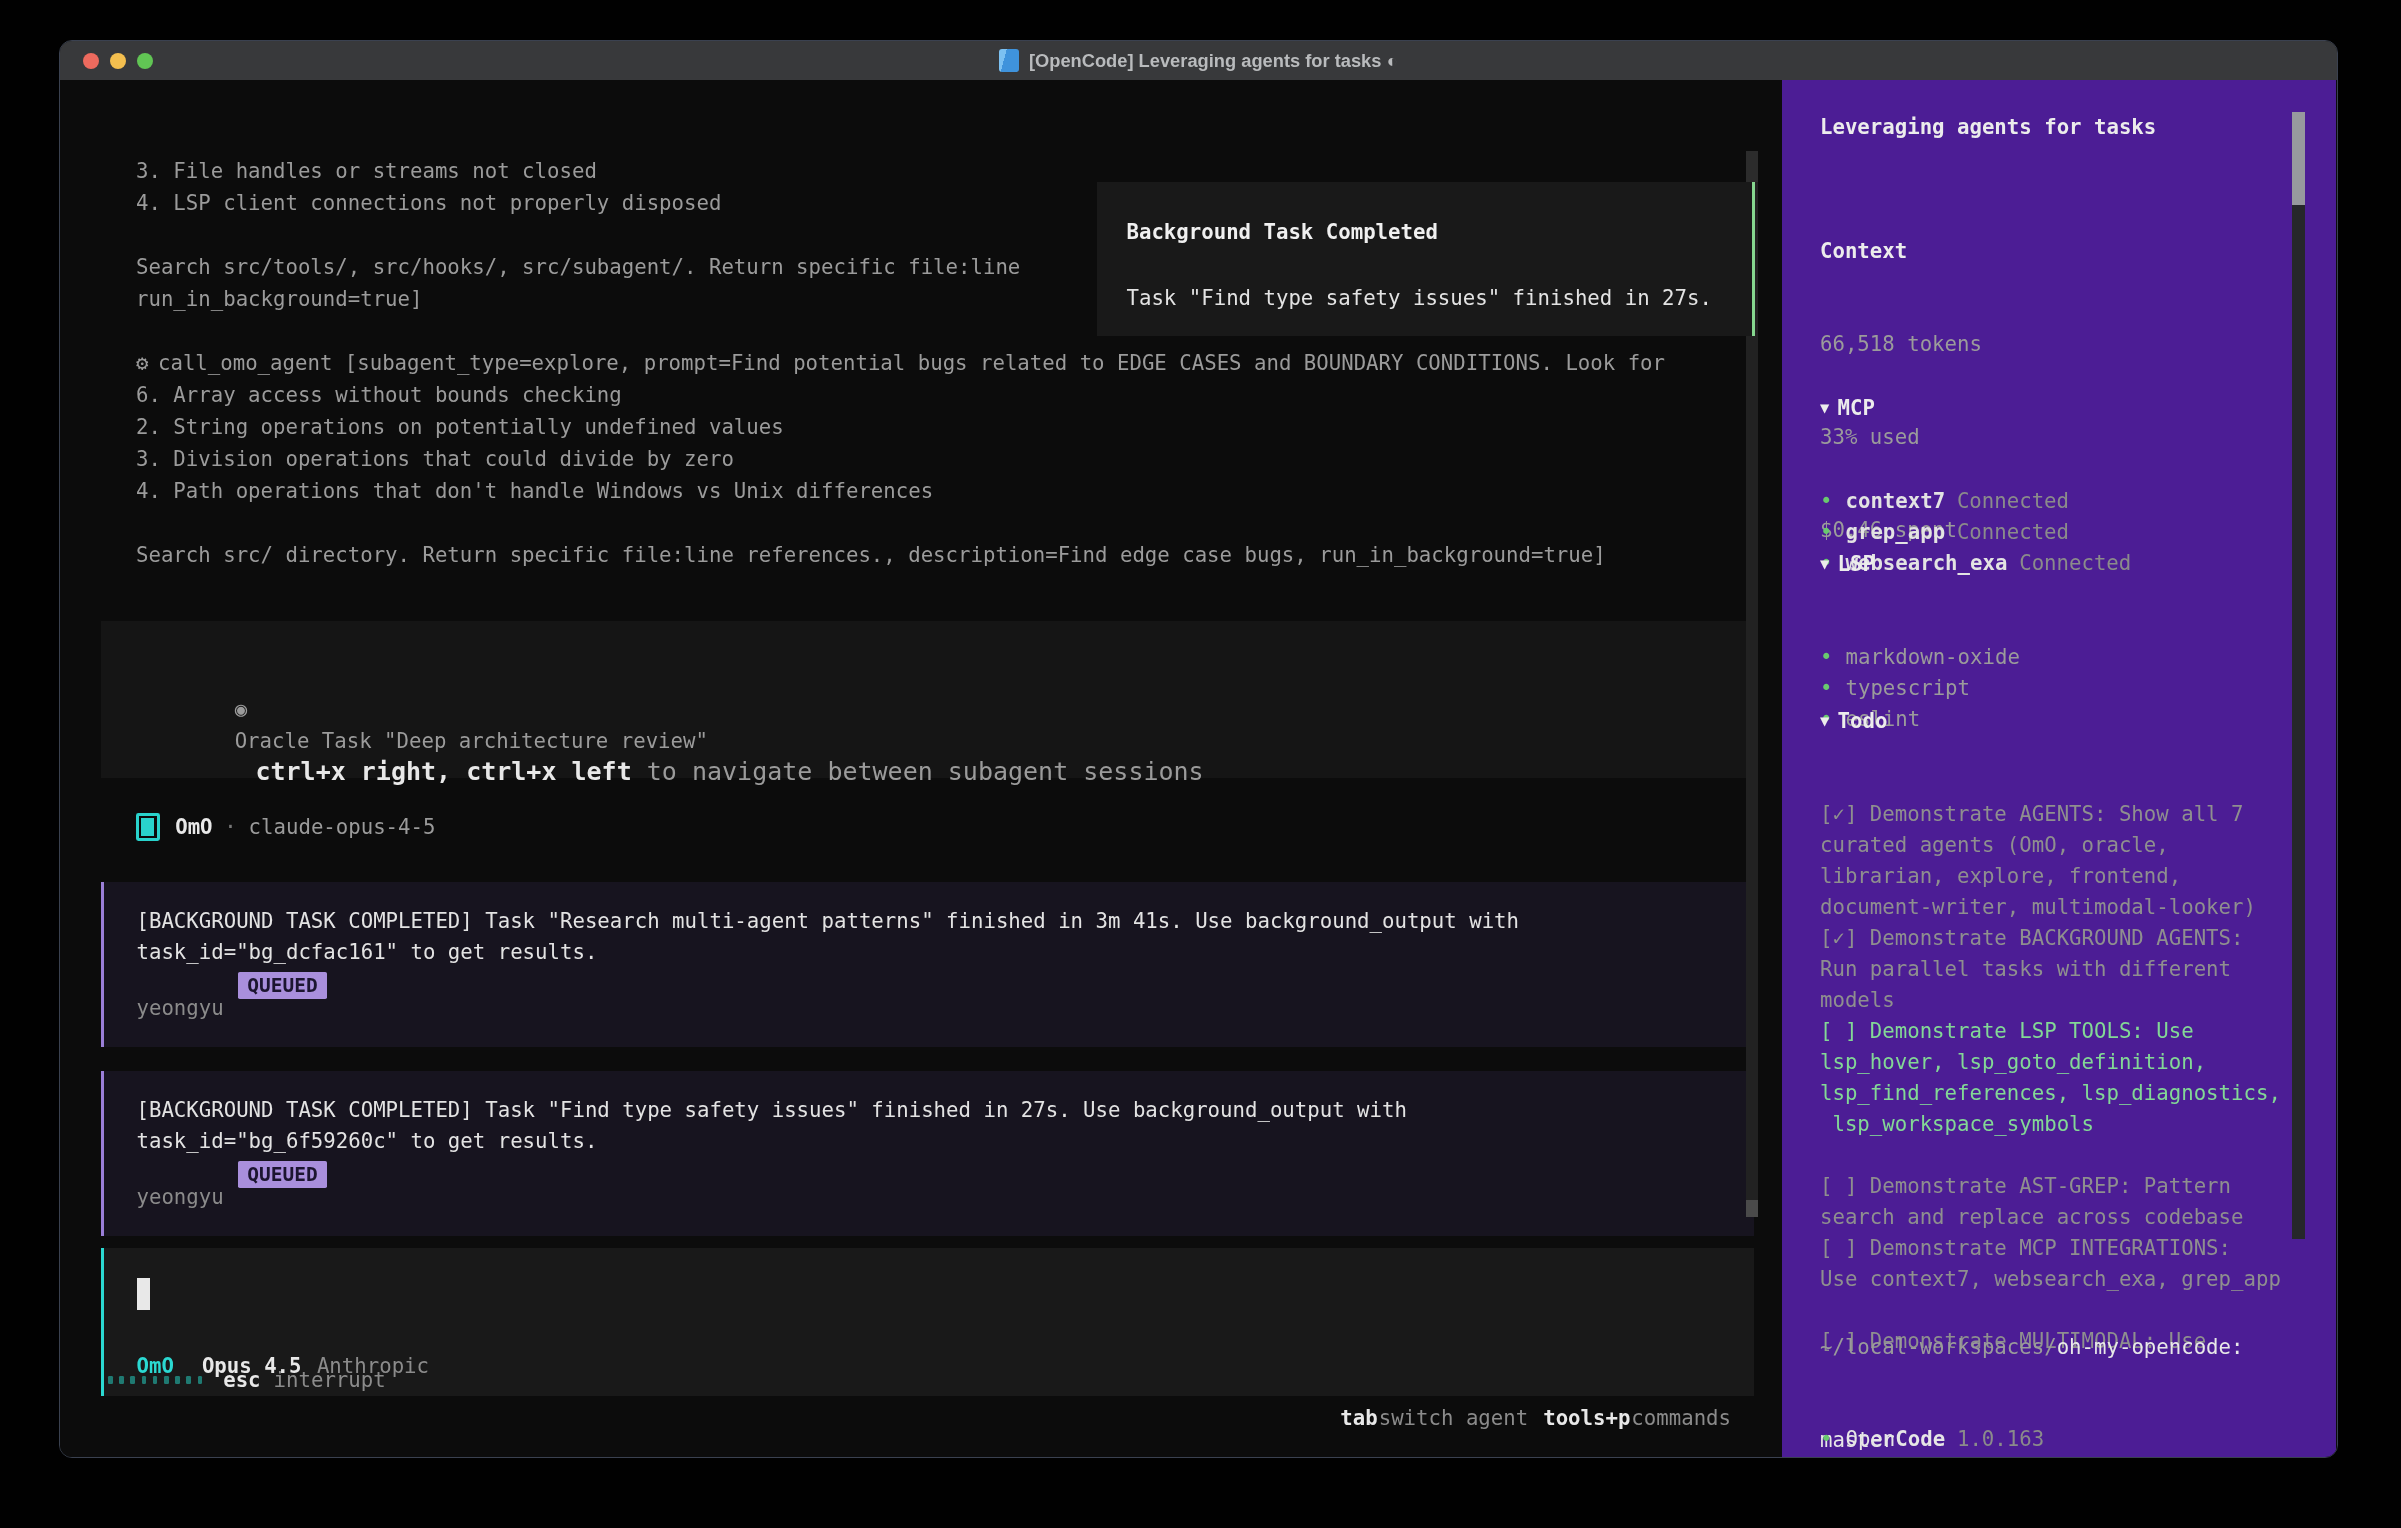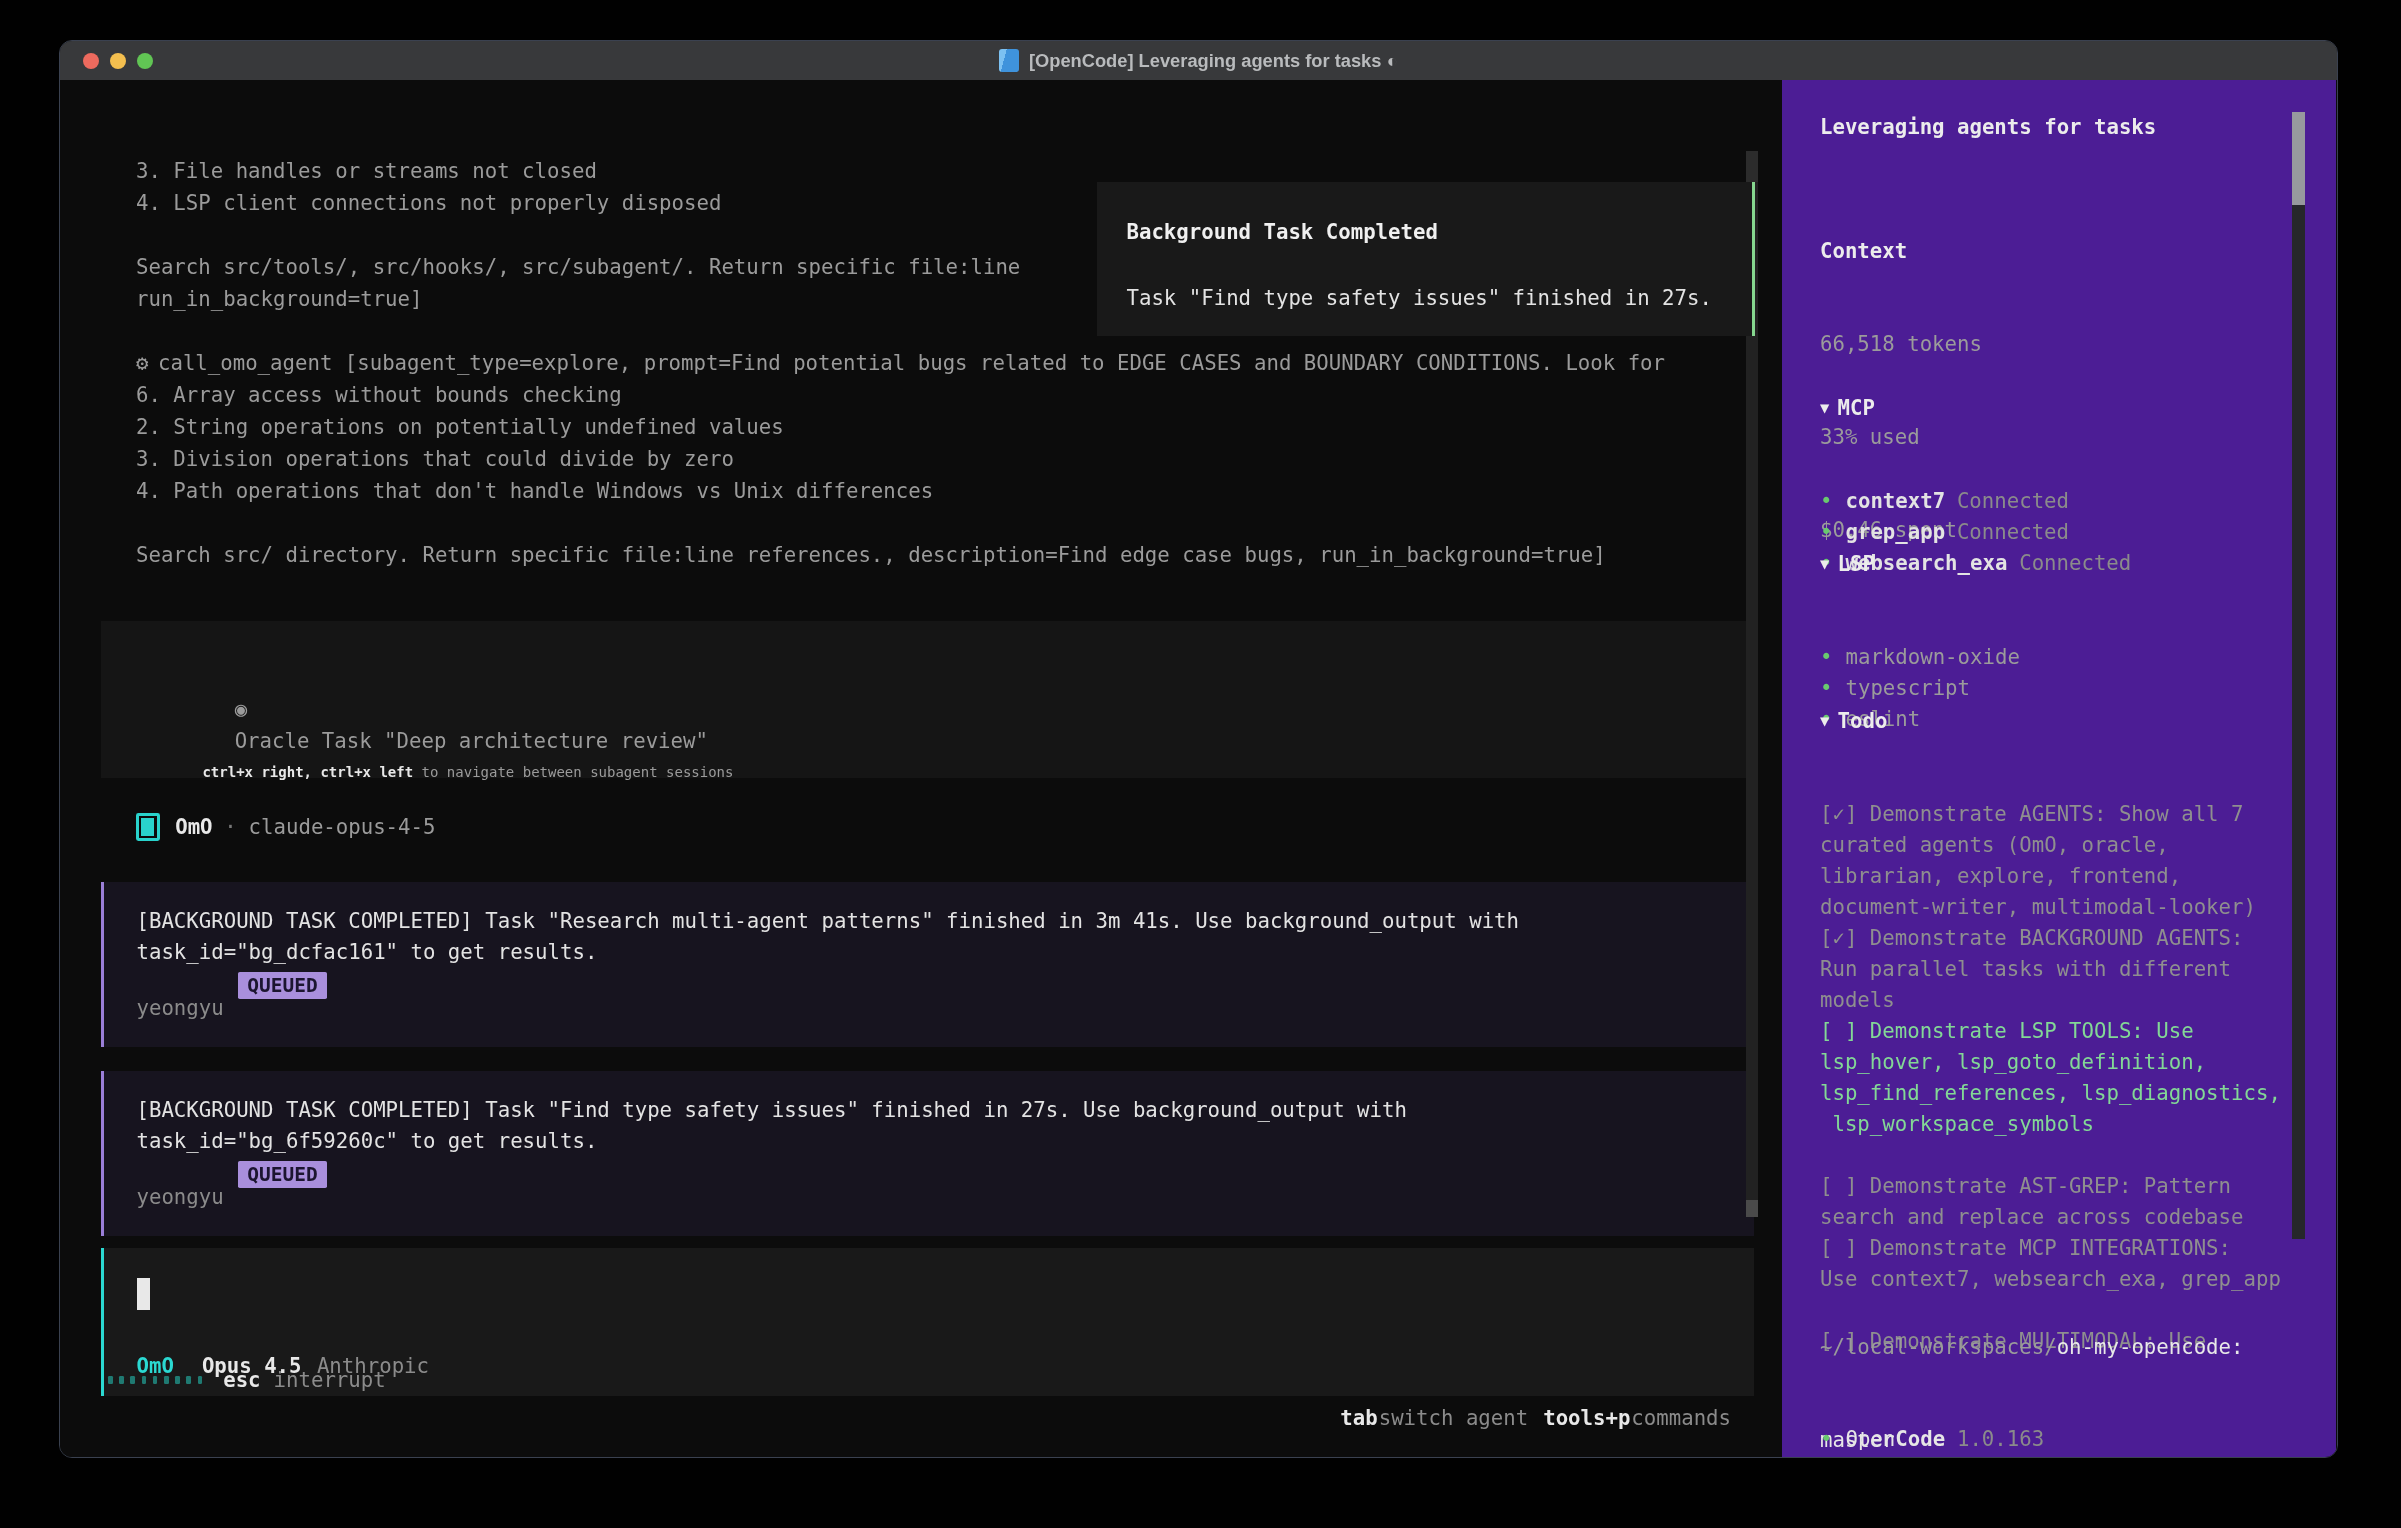--- a/index.html
+++ b/index.html
@@ -21,21 +21,21 @@
   .tl{height:32px;line-height:32px;font-size:20.7px;color:#9b9b9b;white-space:pre;}
   .gear{margin-right:9.5px;color:#9b9b9b;}
   #scrollback{position:absolute;left:76px;top:75px;width:1608px;}
   
   #toast{position:absolute;left:1037px;top:102px;width:655px;height:154px;background:#191919;border-right:3px solid #86d78f;z-index:5;}
   .toast-title{position:absolute;left:29.5px;top:34px;font-size:20.7px;line-height:32px;font-weight:bold;color:#f0f0f0;white-space:pre;}
   .toast-body{position:absolute;left:29.5px;top:100px;font-size:20.7px;line-height:32px;color:#e3e3e3;white-space:pre;}
   
   #oracle{position:absolute;left:41px;top:541px;width:1653px;height:157px;background:#151515;}
   .or-line1{position:absolute;left:34px;top:40px;font-size:20.7px;line-height:32px;color:#9b9b9b;white-space:pre;}
-  .or-line2{position:absolute;left:34px;top:103px;font-size:14px;line-height:32px;color:#9b9b9b;white-space:pre;}
+  .or-line2{position:absolute;left:34px;top:103px;font-size:25px;line-height:32px;color:#9b9b9b;white-space:pre;}
   .or-keys{color:#e8e8e8;font-weight:bold;}
   
   #agent-row{position:absolute;left:76px;top:731px;height:32px;display:flex;align-items:center;font-size:20.7px;}
   .agent-icon{width:13px;height:17.7px;border:3px solid #29d3cc;border-radius:2.4px;padding:2.4px;margin-right:15.4px;display:inline-block;}
   .agent-icon i{display:block;width:100%;height:100%;background:#29d3cc;}
   .agent-name{color:#e8e8e8;font-weight:bold;margin-right:11.8px;}
   .agent-sep{color:#777;margin-right:11.8px;}
   .agent-model{color:#9b9b9b;}
   
   .task-block{position:absolute;left:41px;width:1653px;height:165px;background:#17141f;border-left:3px solid #9b7fd8;box-sizing:border-box;}

